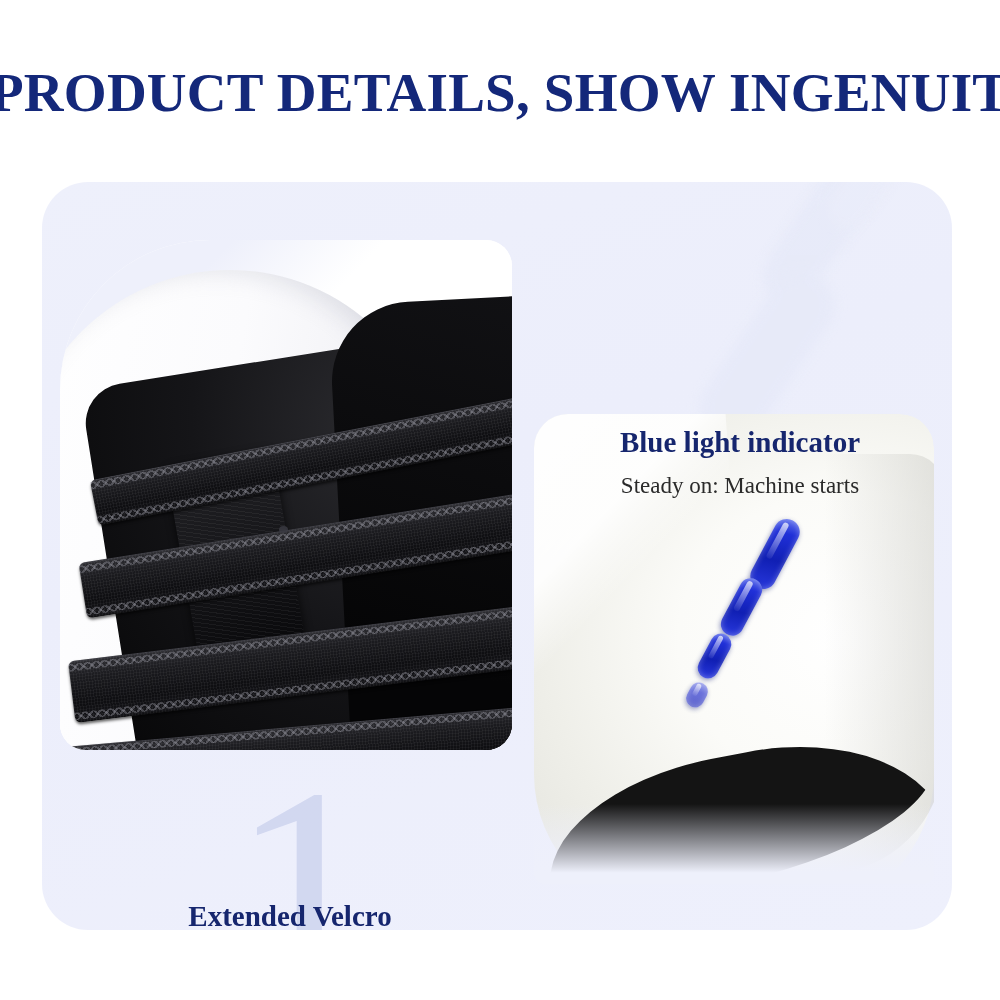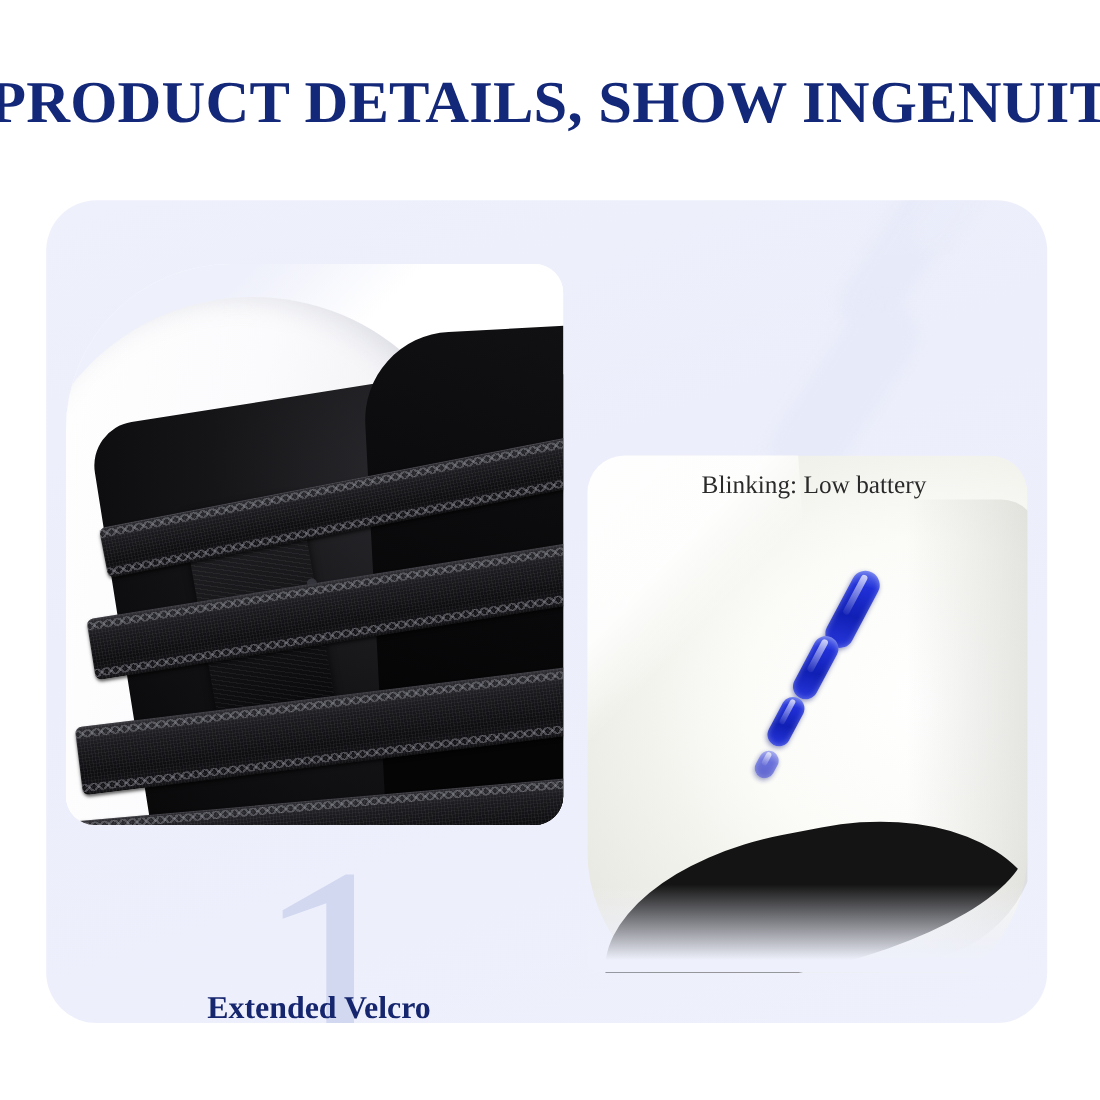--- a/index.html
+++ b/index.html
@@ -422,21 +422,22 @@
 
     <div class="led led-1"></div>
     <div class="led led-2"></div>
     <div class="led led-3"></div>
     <div class="led led-4"></div>
 
     <div class="device-bottom-fade"></div>
   </div>
 
   <div class="caption caption-right">
-    <div class="caption-line">Blinking: Low battery</div>
+    <div class="caption-head">Blue light indicator</div>
+    <div class="caption-line">Steady on: Machine starts</div>
   </div>
 
   <div class="caption caption-left">
     <div class="caption-head">Extended Velcro</div>
 
   </div>
 
 </div>
 
 </body></html>

